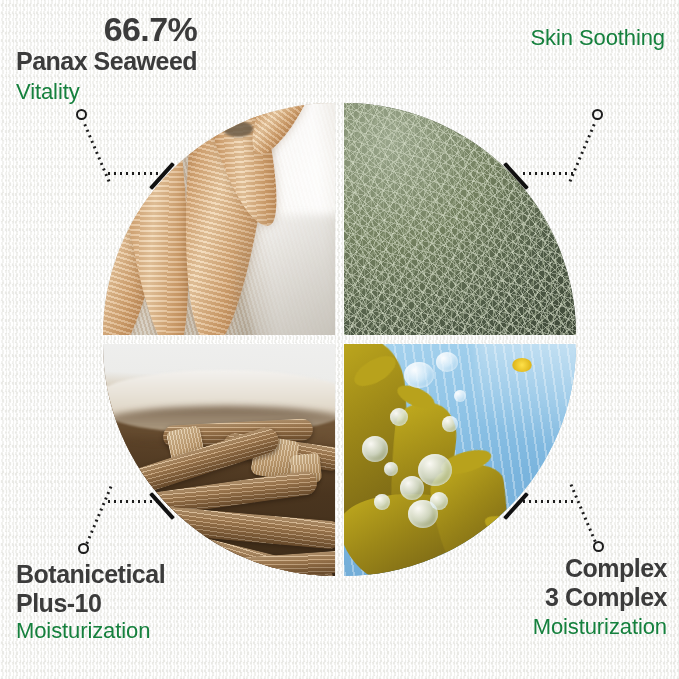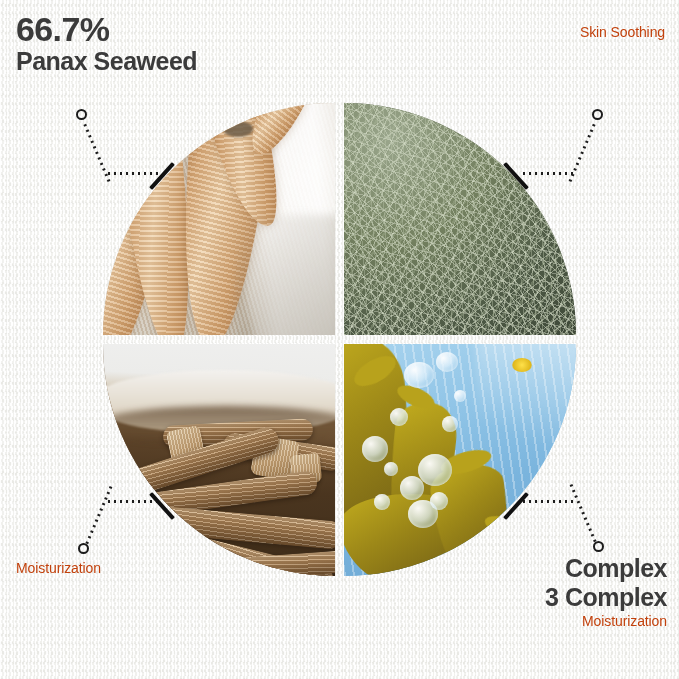--- a/index.html
+++ b/index.html
@@ -141,23 +141,23 @@
   .conn{position:absolute;}
   .ring{position:absolute;width:11px;height:11px;border:2.2px solid #1c1c1c;border-radius:50%;
     background:transparent;box-sizing:border-box;}
   .dotseg{position:absolute;height:3px;
     background-image:radial-gradient(circle, #1d1d1d 0 1.3px, rgba(0,0,0,0) 1.4px);
     background-size:6px 3px;background-repeat:repeat-x;transform-origin:0 50%;}
   .tick{position:absolute;width:4px;border-radius:1px;background:#111;transform-origin:50% 50%;}
 
   
   .label{position:absolute;}
-  .pct{font-size:34px;font-weight:bold;color:#3b3b3b;letter-spacing:-.6px;line-height:1.04;}
+  .pct{font-size:34px;font-weight:bold;color:#3b3b3b;letter-spacing:-.6px;line-height:1.04;text-align:right;}
   .ttl{font-size:25px;font-weight:bold;color:#3b3b3b;letter-spacing:-.5px;line-height:1.14;}
-  .sub{font-size:14px;color:#c2410c;line-height:1.28;letter-spacing:-.1px;margin-top:2px;}
+  .sub{font-size:22px;color:#15803d;line-height:1.28;letter-spacing:-.1px;margin-top:2px;}
   .lbl-tl{left:16px;top:12px;}
   .lbl-tr{right:14px;top:22px;text-align:right;}
   .lbl-bl{left:16px;top:560px;}
   .lbl-br{right:12px;top:554px;text-align:right;}
 </style>
 </head>
 <body>
 
 <div id="bg"></div>
 
@@ -250,27 +250,30 @@
 <div class="conn">
   <div class="ring" style="left:593px;top:541px;"></div>
   <div class="dotseg" style="left:596px;top:542px;width:66px;transform:rotate(-113deg);"></div>
   <div class="dotseg" style="left:521px;top:500px;width:52px;"></div>
   <div class="tick" style="left:514px;top:489px;height:34px;transform:rotate(42deg);"></div>
 </div>
 
 <div class="label lbl-tl">
   <div class="pct">66.7%</div>
   <div class="ttl">Panax Seaweed</div>
+  <div class="sub">Vitality</div>
 </div>
 
 <div class="label lbl-tr">
   <div class="sub">Skin Soothing</div>
 </div>
 
 <div class="label lbl-bl">
+  <div class="ttl">Botanicetical</div>
+  <div class="ttl">Plus-10</div>
   <div class="sub" style="margin-top:0">Moisturization</div>
 </div>
 
 <div class="label lbl-br">
   <div class="ttl">Complex</div>
   <div class="ttl">3 Complex</div>
   <div class="sub">Moisturization</div>
 </div>
 
 </body></html>

